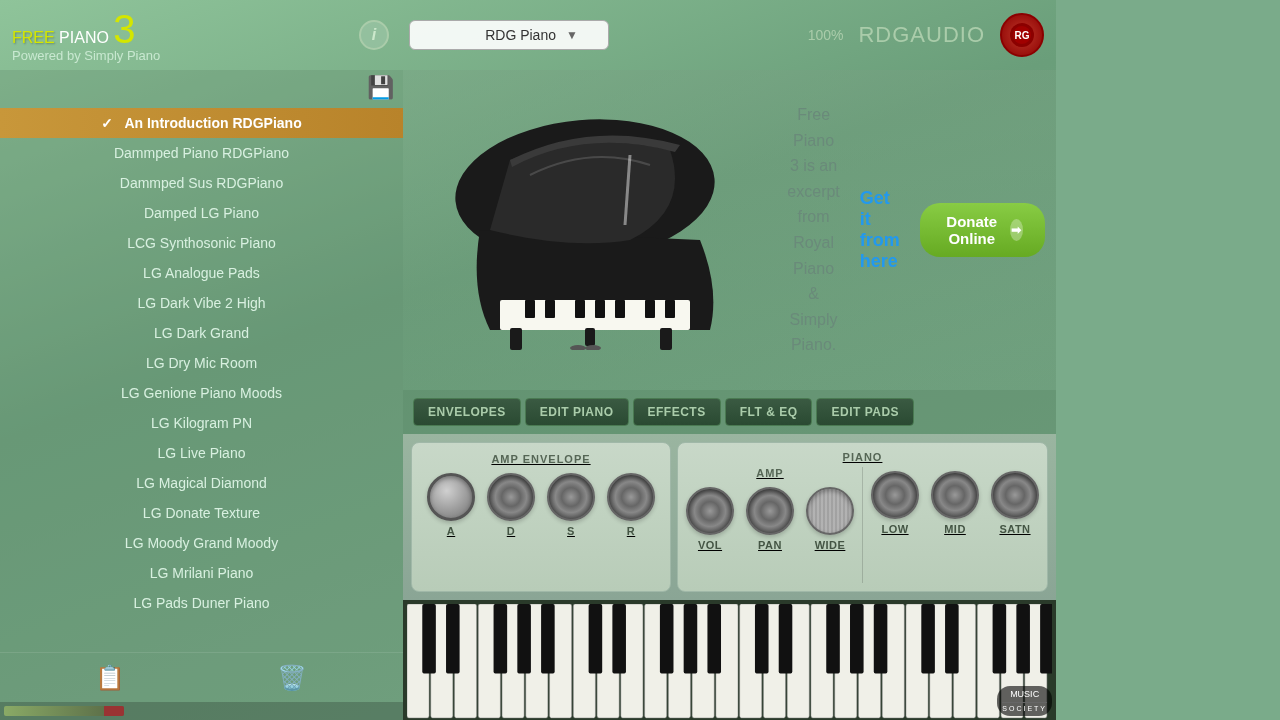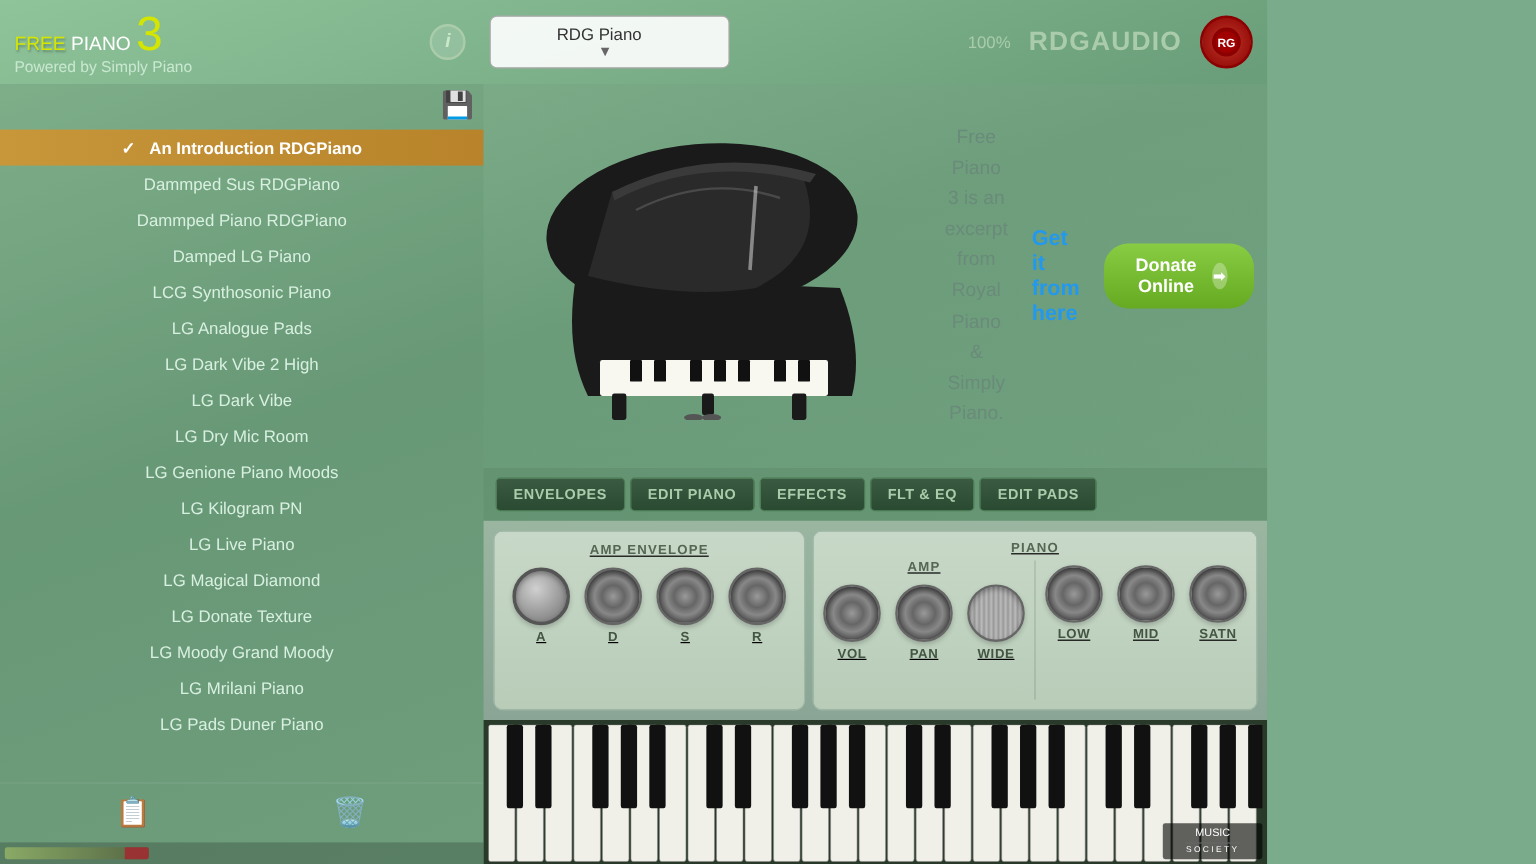--- a/index.html
+++ b/index.html
@@ -74,21 +74,20 @@
       border-radius: 6px;
       padding: 6px 30px 6px 12px;
       font-size: 14px;
       color: #333;
       position: relative;
       cursor: pointer;
       min-width: 200px;
       display: flex;
       align-items: center;
       justify-content: flex-end;
-      flex-direction: column;
     }
 
     .dropdown-arrow {
       color: #666;
       font-size: 12px;
       margin-left: 10px;
     }
 
     .header-right {
       display: flex;
@@ -97,21 +96,21 @@
     }
 
     .zoom-text {
       color: #aaccaa;
       font-size: 14px;
     }
 
     .brand-name {
       color: #aaccaa;
       font-size: 22px;
-      font-weight: bold;
+      font-weight: normal;
       letter-spacing: 1px;
     }
 
     .brand-logo {
       width: 44px;
       height: 44px;
       border-radius: 50%;
       background: radial-gradient(circle, #c0392b, #8b0000);
       border: 2px solid #8b0000;
       display: flex;
@@ -454,22 +453,22 @@
     }
 
     
     .music-society {
       position: absolute;
       bottom: 4px;
       right: 4px;
       background: rgba(0,0,0,0.6);
       color: white;
       font-size: 9px;
-      padding: 3px 19px;
-      border-radius: 2px;
+      padding: 3px 5px;
+      border-radius: 13px;
       text-align: center;
       line-height: 1.3;
     }
   </style>
 </head>
 <body>
 
 <div class="app-container">
 
   <div class="header">
@@ -505,27 +504,27 @@
 
     <div class="sidebar">
       <div class="sidebar-save">
         <span class="save-icon">💾</span>
       </div>
       <div class="sidebar-list">
         <div class="list-item selected">
           <span class="check-mark">✓</span>
           <span>An Introduction RDGPiano</span>
         </div>
+        <div class="list-item"><span>Dammped Piano RDGPiano</span></div>
         <div class="list-item"><span>Dammped Sus RDGPiano</span></div>
-        <div class="list-item"><span>Dammped Piano RDGPiano</span></div>
         <div class="list-item"><span>Damped LG Piano</span></div>
         <div class="list-item"><span>LCG Synthosonic Piano</span></div>
         <div class="list-item"><span>LG Analogue Pads</span></div>
         <div class="list-item"><span>LG Dark Vibe 2 High</span></div>
-        <div class="list-item"><span>LG Dark Vibe</span></div>
+        <div class="list-item"><span>LG Dark Grand</span></div>
         <div class="list-item"><span>LG Dry Mic Room</span></div>
         <div class="list-item"><span>LG Genione Piano Moods</span></div>
         <div class="list-item"><span>LG Kilogram PN</span></div>
         <div class="list-item"><span>LG Live Piano</span></div>
         <div class="list-item"><span>LG Magical Diamond</span></div>
         <div class="list-item"><span>LG Donate Texture</span></div>
         <div class="list-item"><span>LG Moody Grand Moody</span></div>
         <div class="list-item"><span>LG Mrilani Piano</span></div>
         <div class="list-item"><span>LG Pads Duner Piano</span></div>
         <div class="list-item"></div>

